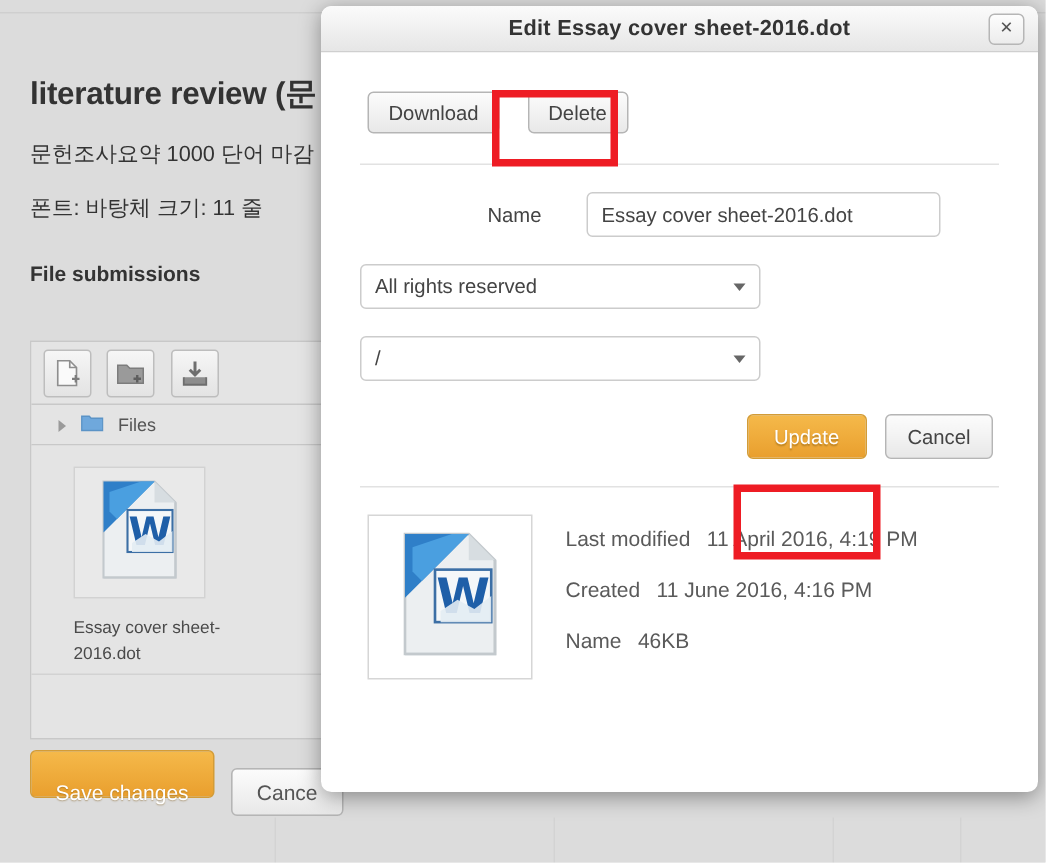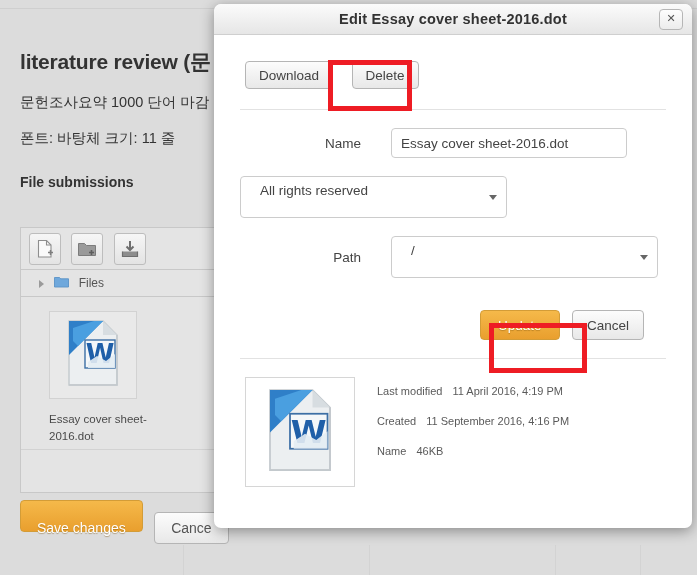--- a/index.html
+++ b/index.html
@@ -276,44 +276,44 @@
     font-size: 13.5px;
     color: #444;
     padding: 0 9px;
     box-sizing: border-box;
     line-height: 28px;
     font-family: "Liberation Sans", sans-serif;
     outline: none;
   }
   .form-select {
     width: 267px;
-    height: 42px;
+    height: 30px;
     border: 1px solid #cccccc;
     border-radius: 4px;
     background: #fff;
     font-size: 13.5px;
     color: #444;
-    padding: 0 19px;
+    padding: 0 9px;
     box-sizing: border-box;
     line-height: 28px;
     position: relative;
   }
   .form-select .caret {
     position: absolute;
     right: 9px; top: 50%;
     margin-top: -2px;
     width: 0; height: 0;
     border-left: 4px solid transparent;
     border-right: 4px solid transparent;
     border-top: 5px solid #666;
   }
 
   #dialog-actions {
-    margin-top: 32px;
-    padding-right: 48px;
+    margin-top: 22px;
+    padding-right: 30px;
     text-align: right;
   }
   #update-button {
     height: 30px; line-height: 29px;
     font-size: 13.5px;
     padding: 0 17px;
   }
   #dialog-cancel-button {
     height: 30px; line-height: 29px;
     font-size: 13.5px;
@@ -341,21 +341,21 @@
     align-items: center;
     justify-content: center;
     box-sizing: border-box;
     flex: none;
   }
   #file-meta {
     margin-left: 22px;
     padding-top: 8px;
   }
   .meta-row {
-    font-size: 11px;
+    font-size: 14px;
     color: #5a5a5a;
     margin-bottom: 18px;
     white-space: nowrap;
   }
   .meta-key { color: #5a5a5a; }
   .meta-val { color: #5a5a5a; margin-left: 7px; }
 
   
   .annot {
     position: absolute;
@@ -475,21 +475,20 @@
 
 
     <div class="form-row">
       <div class="form-select">
         <span>All rights reserved</span>
         <span class="caret"></span>
       </div>
     </div>
 
     <div class="form-row">
-      <div class="form-label">Path</div>
       <div class="form-select">
         <span>/</span>
         <span class="caret"></span>
       </div>
     </div>
 
     <div id="dialog-actions">
       <span class="btn btn-primary" id="update-button">Update</span>
       <span class="btn" id="dialog-cancel-button">Cancel</span>
     </div>
@@ -511,21 +510,21 @@
           </svg>
         </span>
       </div>
       <div id="file-meta">
         <div class="meta-row">
           <span class="meta-key">Last modified</span>
           <span class="meta-val">11 April 2016, 4:19 PM</span>
         </div>
         <div class="meta-row">
           <span class="meta-key">Created</span>
-          <span class="meta-val">11 September 2016, 4:16 PM</span>
+          <span class="meta-val">11 June 2016, 4:16 PM</span>
         </div>
         <div class="meta-row">
           <span class="meta-key">Name</span>
           <span class="meta-val">46KB</span>
         </div>
       </div>
     </div>
 
   </div>
 </div>

